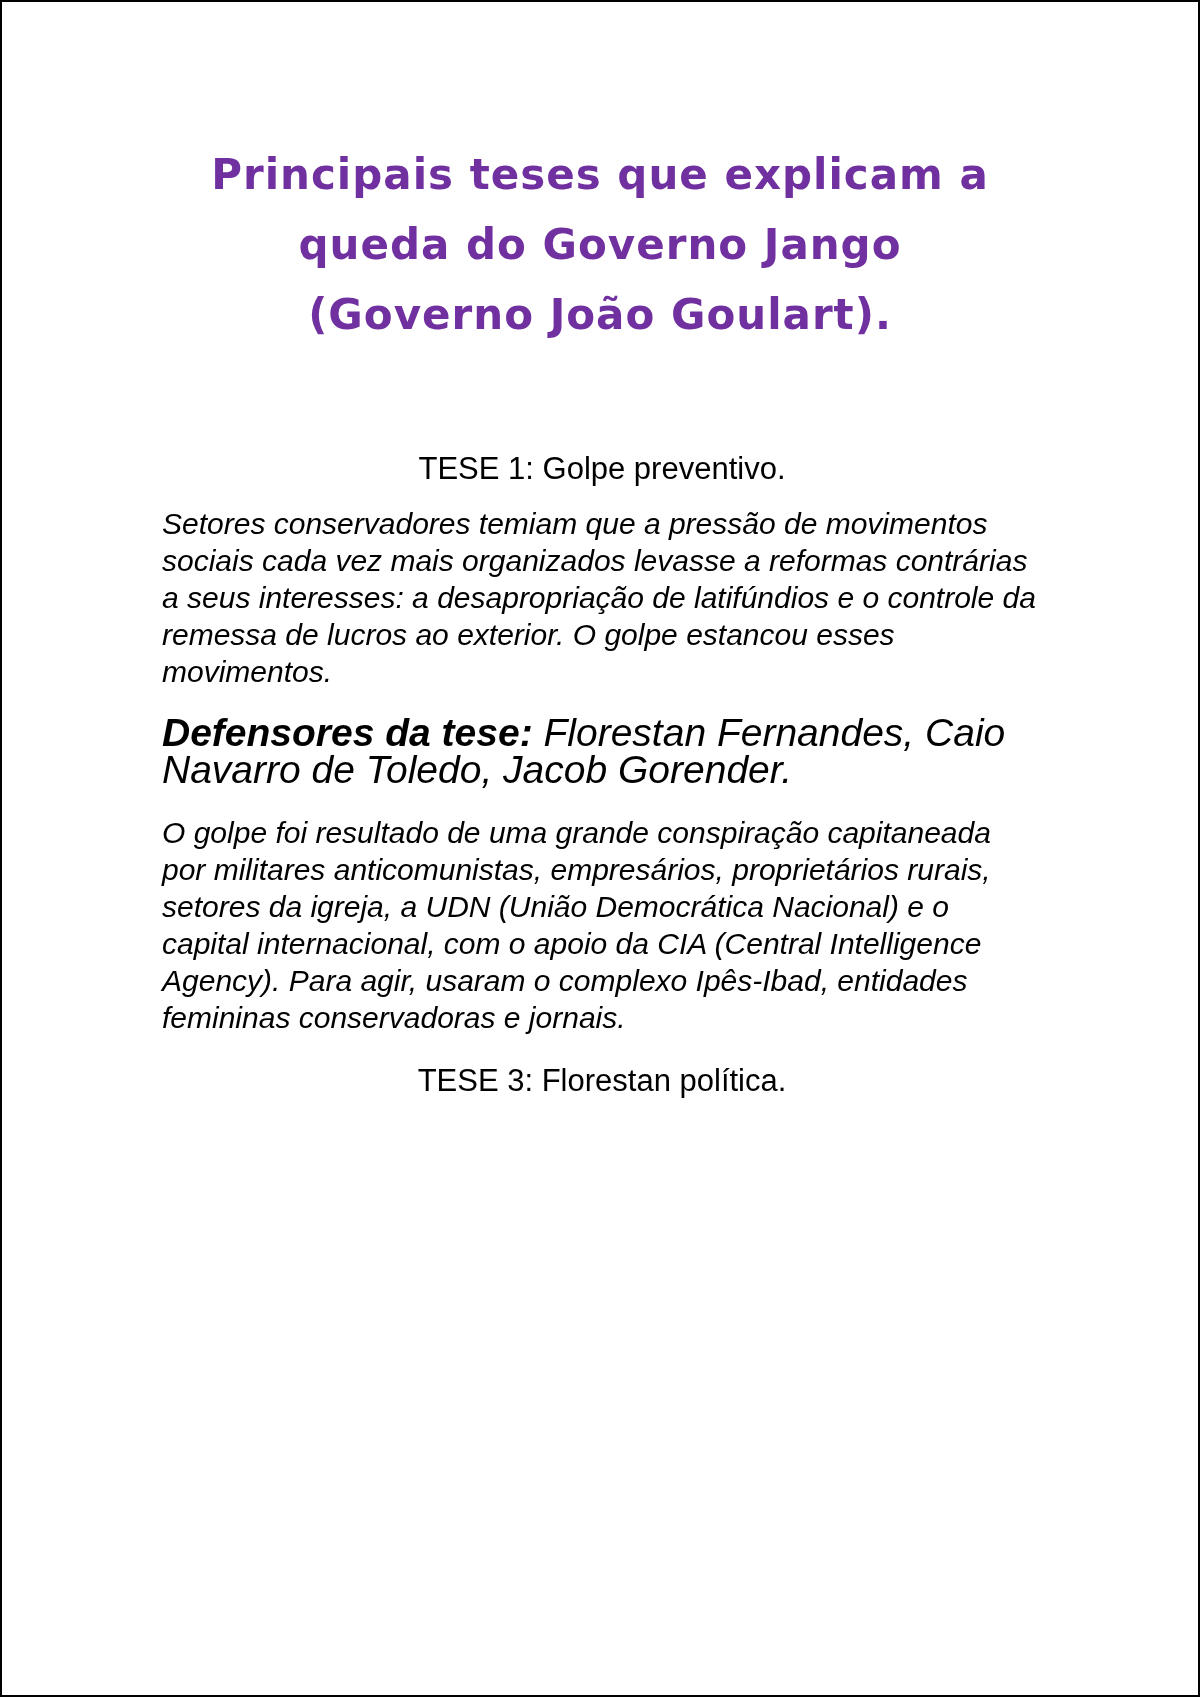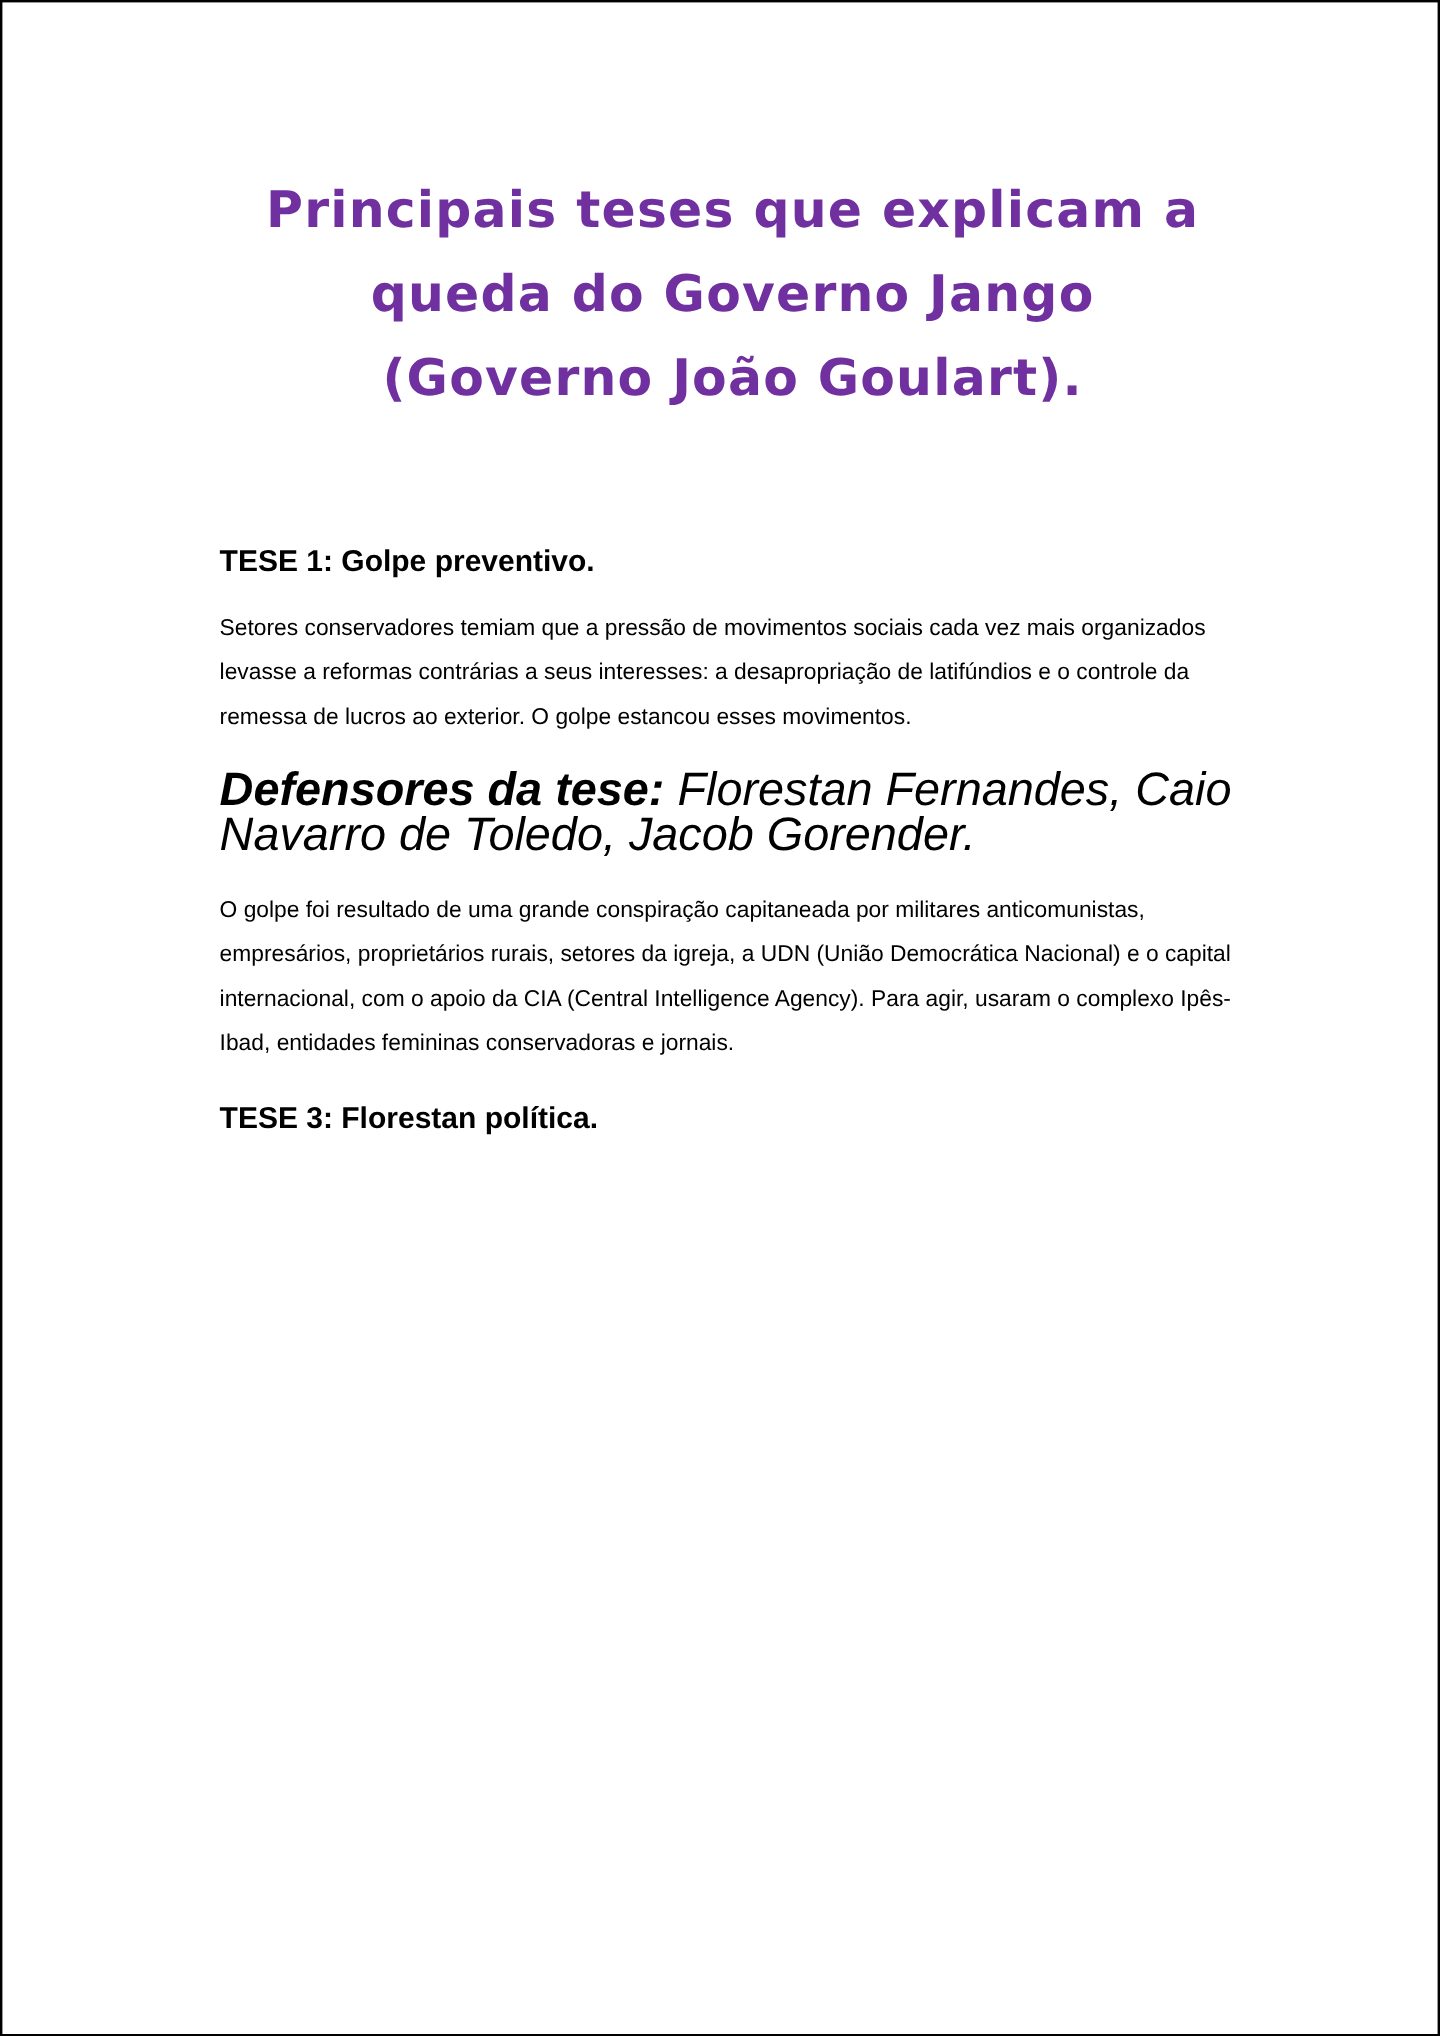--- a/index.html
+++ b/index.html
@@ -27,44 +27,46 @@
     font-size: 42px;
     line-height: 70px;
     letter-spacing: 1px;
     color: #7030A0;
   }
   .content {
     margin: 100px 160px 0 160px;
     width: 880px;
   }
   .tese-heading {
-    font-size: 25px;
-    font-weight: 700;
+    font-size: 31px;
+    font-weight: 400;
     line-height: 37px;
     margin: 26px 0 18px 0;
+    text-align: center;
   }
   .tese-body {
-    font-size: 19px;
+    font-size: 30px;
     line-height: 37px;
     margin: 0 0 24px 0;
+    font-style: italic;
   }
   .defenders {
     font-size: 39px;
     line-height: 37px;
     font-style: italic;
     margin: 0 0 26px 0;
   }
   .defenders .label {
     font-weight: 700;
   }
 </style>
 </head>
 <body>
 
-<div class="page" style="background: rgb(255, 255, 255); border-color: rgb(0, 0, 0); color: rgb(0, 0, 0); padding-left: 21px;">
+<div class="page" style="background: rgb(255, 255, 255); border-color: rgb(0, 0, 0); color: rgb(0, 0, 0);">
   <div class="doc-title" style="color: rgb(112, 48, 160);">Principais teses que explicam a queda do Governo Jango (Governo João Goulart).</div>
 
   <div class="content">
   <div class="tese-section">
     <div class="tese-heading">TESE 1: Golpe preventivo.</div>
     <div class="tese-body">Setores conservadores temiam que a pressão de movimentos sociais cada vez mais organizados levasse a reformas contrárias a seus interesses: a desapropriação de latifúndios e o controle da remessa de lucros ao exterior. O golpe estancou esses movimentos.</div>
     <div class="defenders">
       <span class="label">Defensores da tese: </span>
       <span class="names">Florestan Fernandes, Caio Navarro de Toledo, Jacob Gorender.</span>
     </div>

